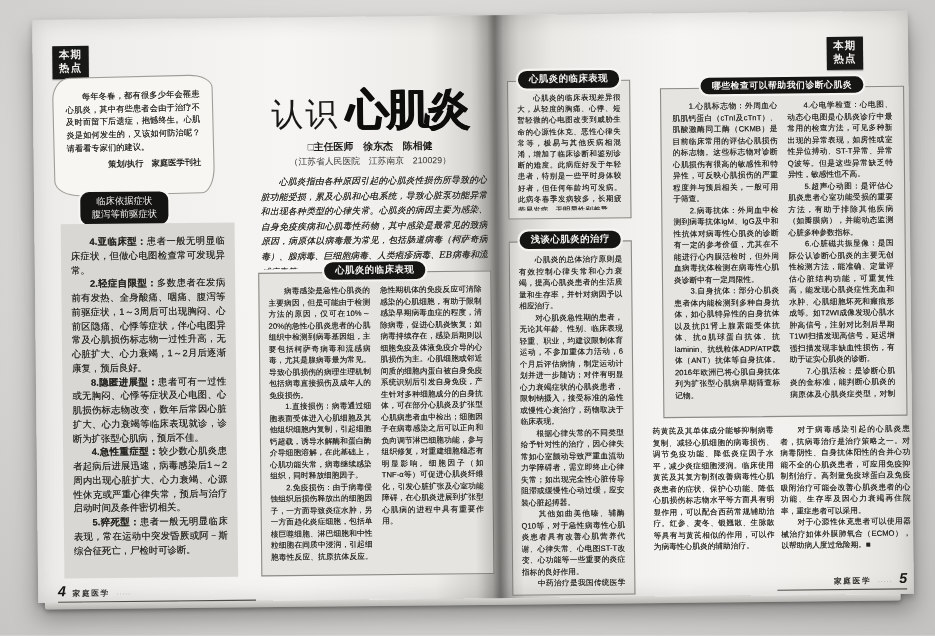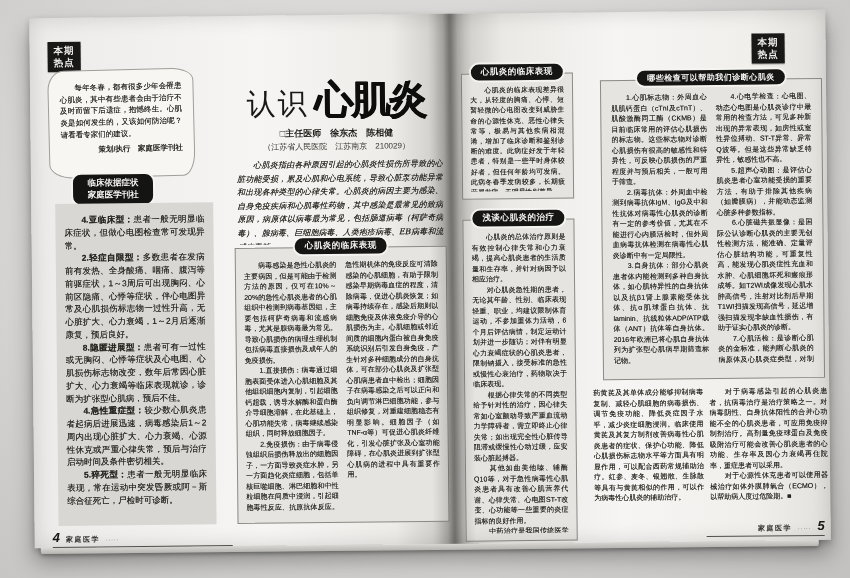--- a/index.html
+++ b/index.html
@@ -57,21 +57,21 @@
 
   
   .cloud {
     background:#f7f6f3; border:1px solid #a09e99; padding:11px 11px 7px;
     border-radius:16px 22px 12px 24px / 20px 12px 24px 14px; transform:rotate(-0.8deg);
     overflow:hidden;
   }
   .cloud .txt { font-size:7.5px; line-height:1.55; text-indent:2em; text-align:justify;
     text-shadow:0 0 0.3px #55534e; }
   .cloud .credit { margin-top:5px; font-size:7.5px; font-weight:bold; text-align:right; }
-  .cls-pill { background:#141412; color:#f6f5f2; font-weight:bold; font-size:8.5px;
+  .cls-pill { background:#141412; color:#f6f5f2; font-weight:normal; font-size:8.5px;
     text-align:center; border-radius:8px; padding:3px 0; line-height:1.4;
     box-shadow:0 0 0 2px rgba(246,245,242,0.9); }
   .cls-box { background:#d9d7d3; padding:10px 9px; overflow:hidden; }
   .cls-box p { font-size:8.5px; line-height:1.5; text-indent:2em; text-align:justify;
     text-shadow:0 0 0.3px #55534e; }
   .title-row { display:flex; align-items:baseline; justify-content:center; gap:6px; white-space:nowrap; }
   .t1 { font-size:29px; font-weight:400; color:#181816; letter-spacing:2px; }
   .t2 { font-size:39px; font-weight:900; color:#0d0d0b; letter-spacing:-2px;
         text-shadow:0.6px 0 0 #0d0d0b, -0.6px 0 0 #0d0d0b; }
   .byline { text-align:center; font-size:9px; font-weight:bold; color:#1e1d1a; }
@@ -100,21 +100,21 @@
       <span>热点</span>
     </div>
 
     <div class="abs cloud" style="left:18px; top:52px; width:146px; height:108px;">
       <div class="txt">每年冬春，都有很多少年会罹患心肌炎，其中有些患者会由于治疗不及时而留下后遗症，抱憾终生。心肌炎是如何发生的，又该如何防治呢？请看看专家们的建议。</div>
       <div class="credit">策划/执行　家庭医学刊社</div>
     </div>
 
     <div class="abs cls-pill" style="left:42px; top:157px; width:80px;">
       <div>临床依据症状</div>
-      <div>家庭医学刊社</div>
+      <div>腹泻等前驱症状</div>
     </div>
 
     <div class="abs cls-box" style="left:24px; top:186px; width:158px; height:322px;">
       <p><b>4.亚临床型：</b><span>患者一般无明显临床症状，但做心电图检查常可发现异常。</span></p>
       <p><b>2.轻症自限型：</b><span>多数患者在发病前有发热、全身酸痛、咽痛、腹泻等前驱症状，1～3周后可出现胸闷、心前区隐痛、心悸等症状，伴心电图异常及心肌损伤标志物一过性升高，无心脏扩大、心力衰竭，1～2月后逐渐康复，预后良好。</span></p>
       <p><b>8.隐匿进展型：</b><span>患者可有一过性或无胸闷、心悸等症状及心电图、心肌损伤标志物改变，数年后常因心脏扩大、心力衰竭等临床表现就诊，诊断为扩张型心肌病，预后不佳。</span></p>
       <p><b>4.急性重症型：</b><span>较少数心肌炎患者起病后进展迅速，病毒感染后1～2周内出现心脏扩大、心力衰竭、心源性休克或严重心律失常，预后与治疗启动时间及条件密切相关。</span></p>
       <p><b>5.猝死型：</b><span>患者一般无明显临床表现，常在运动中突发昏厥或阿－斯综合征死亡，尸检时可诊断。</span></p>
     </div>
 

